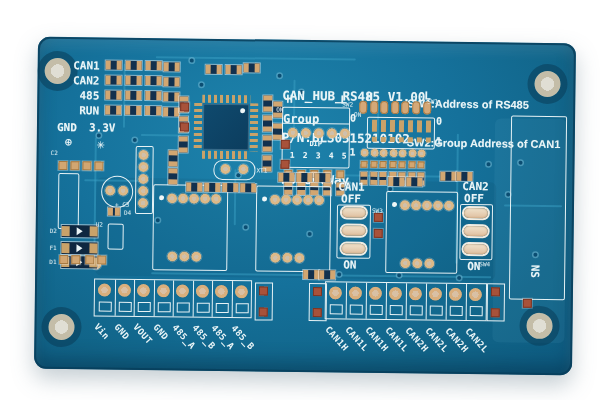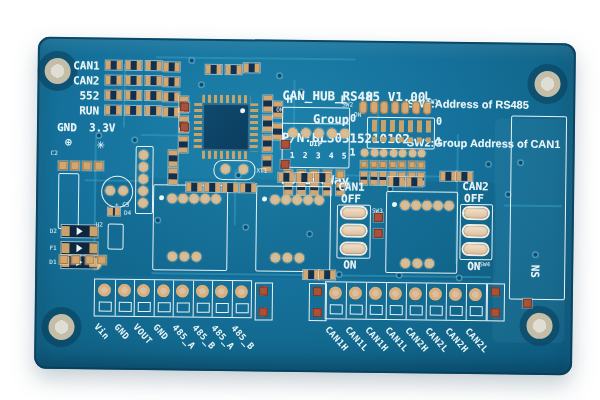--- a/index.html
+++ b/index.html
@@ -127,21 +127,21 @@
         <div class="comp" style="left:88px;top:1px;"></div>
         <div class="comp" style="left:108px;top:1px;"></div>
       </div>
         <div class="led-row" style="position: absolute; left: 0px; top: calc(22px + var(--i)*15px); height: 12px; --i: 1;">
         <span class="silk b" style="left:0;top:0;width:62px;text-align:right;font-size:11px;display:block;position:absolute;">CAN2</span>
         <div class="comp" style="left:68px;top:1px;"></div>
         <div class="comp" style="left:88px;top:1px;"></div>
         <div class="comp" style="left:108px;top:1px;"></div>
       </div>
         <div class="led-row" style="position: absolute; left: 0px; top: calc(22px + var(--i)*15px); height: 12px; --i: 2;">
-        <span class="silk b" style="left:0;top:0;width:62px;text-align:right;font-size:11px;display:block;position:absolute;">552</span>
+        <span class="silk b" style="left:0;top:0;width:62px;text-align:right;font-size:11px;display:block;position:absolute;">485</span>
         <div class="comp" style="left:68px;top:1px;"></div>
         <div class="comp" style="left:88px;top:1px;"></div>
         <div class="comp" style="left:108px;top:1px;"></div>
       </div>
         <div class="led-row" style="position: absolute; left: 0px; top: calc(22px + var(--i)*15px); height: 12px; --i: 3;">
         <span class="silk b" style="left:0;top:0;width:62px;text-align:right;font-size:11px;display:block;position:absolute;">RUN</span>
         <div class="comp" style="left:68px;top:1px;"></div>
         <div class="comp" style="left:88px;top:1px;"></div>
         <div class="comp" style="left:108px;top:1px;"></div>
       </div>
@@ -192,21 +192,21 @@
           <i></i>
         </div>
         <div class="bigcomp" style="--i: 2; left: 26px; top: 219px;">
           <i></i>
         </div>
       </div>
 
     <span class="silk hl" style="left:249px;top:53px;">H</span>
     <span class="silk hl" style="left:303px;top:53px;">L</span>
     <div class="outline" style="left:245px;top:67px;width:66px;height:59px;">
-      <div style="position:absolute;left:0;top:0;right:0;height:15px;border-bottom:1.5px solid #e6f2f5;text-align:right;">
+      <div style="position:absolute;left:0;top:0;right:0;height:15px;border-bottom:1.5px solid #e6f2f5;text-align:left;">
         <span class="silk b" style="position:static;font-size:12px;">Group</span>
       </div>
       <div>
 
       <div class="padc" style="left: calc(5px + var(--i)*13px); top: 20px; --i: 0;"></div>
           <div class="padc" style="left: calc(5px + var(--i)*13px); top: 20px; --i: 1;"></div>
           <div class="padc" style="left: calc(5px + var(--i)*13px); top: 20px; --i: 2;"></div>
           <div class="padc" style="left: calc(5px + var(--i)*13px); top: 20px; --i: 3;"></div>
           <div class="padc" style="left: calc(5px + var(--i)*13px); top: 20px; --i: 4;"></div>
         </div>

